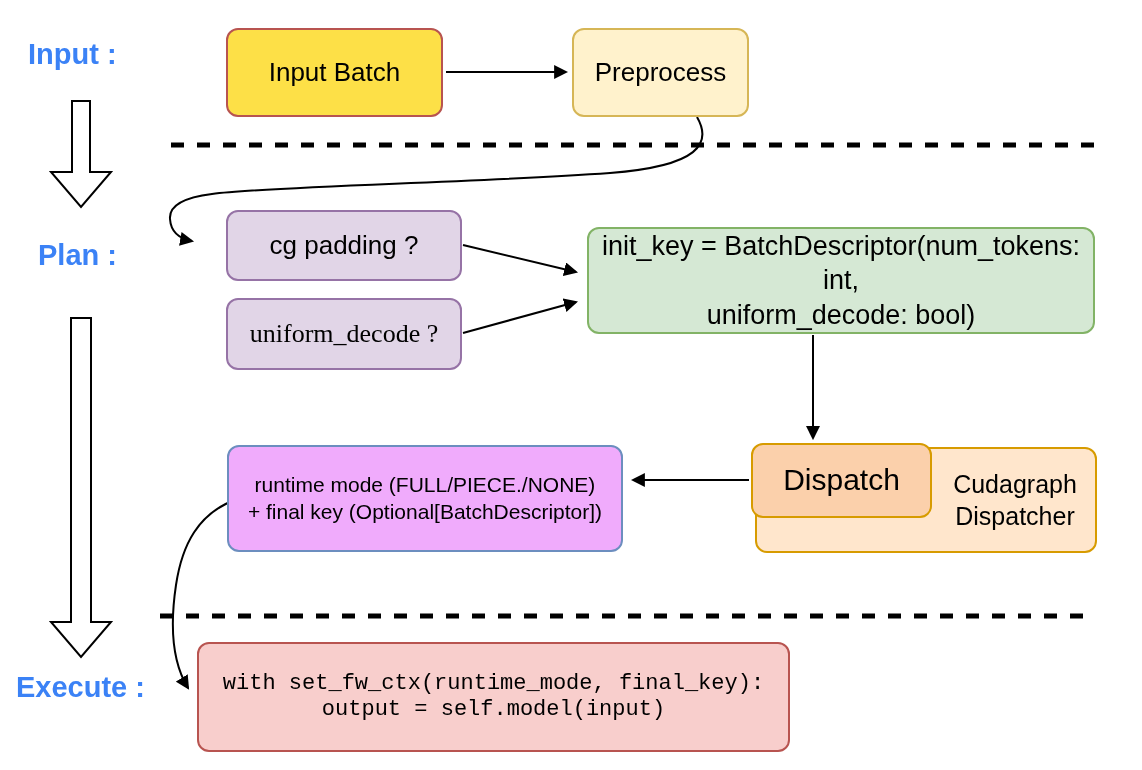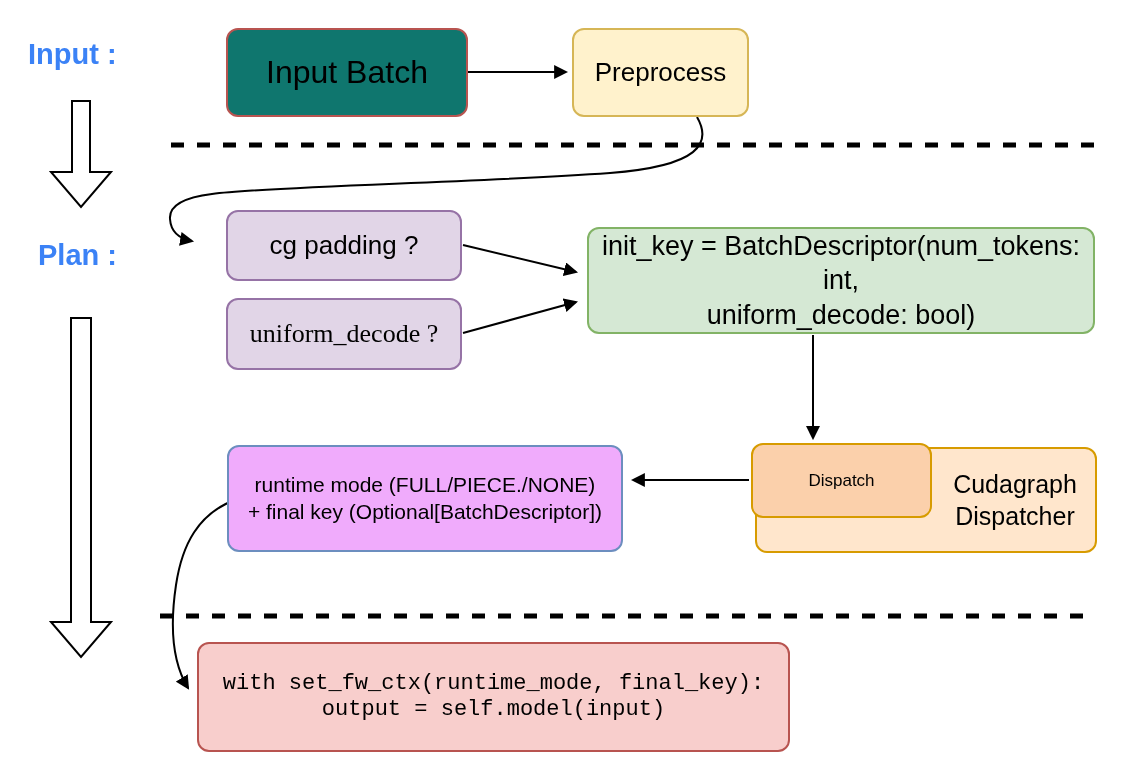--- a/index.html
+++ b/index.html
@@ -71,37 +71,38 @@
     <path class="edge" d="M697,117 C712,143 700,166 610,173 C470,183 270,186 212,194 C180,198 169,207 170,219 C171,234 181,239 192,241" marker-end="url(#arr)"></path>
     <path class="edge" d="M463,245 L576,272" marker-end="url(#arr)"></path>
     <path class="edge" d="M463,333 L576,302" marker-end="url(#arr)"></path>
     <path class="edge" d="M813,335 V438" marker-end="url(#arr)"></path>
     <path class="edge" d="M749,480 H633" marker-end="url(#arr)"></path>
     <path class="edge" d="M237,499 C198,513 182,545 176,585 C170,625 172,662 188,688" marker-end="url(#arr)"></path>
   </svg>
 
   <div class="stage-label" style="left:28px;top:38px;">Input :</div>
   <div class="stage-label" style="left:38px;top:239px;">Plan :</div>
+  <div class="stage-label" style="left:16px;top:671px;">Execute :</div>
 
-  <div class="node" style="left: 226px; top: 28px; width: 242px; height: 89px; font-size: 32px; background-color: #0f766e; border-color: rgb(184, 84, 80);">Input Batch</div>
+  <div class="node" style="left: 226px; top: 28px; width: 217px; height: 89px; font-size: 26px; background-color: #fde047; border-color: rgb(184, 84, 80);">Input Batch</div>
 
   <div class="node" style="left: 226px; top: 210px; width: 236px; height: 71px; font-size: 26px; background-color: rgb(225, 213, 231); border-color: rgb(150, 115, 166);">cg padding ?</div>
 
   <div class="node" style="left: 572px; top: 28px; width: 177px; height: 89px; font-size: 26px; background-color: rgb(255, 242, 204); border-color: rgb(214, 182, 86);">Preprocess</div>
 
   <div class="node" style="left: 226px; top: 298px; width: 236px; height: 72px; font-size: 26px; background-color: rgb(225, 213, 231); border-color: rgb(150, 115, 166); font-family: Liberation Serif, serif;">uniform_decode ?</div>
 
   <div class="node" style="left: 587px; top: 227px; width: 508px; height: 107px; font-size: 27px; background-color: rgb(213, 232, 212); border-color: rgb(130, 179, 102);">init_key = BatchDescriptor(num_tokens: int,
 uniform_decode: bool)</div>
 
   <div class="node" style="left: 755px; top: 447px; width: 342px; height: 106px; background-color: rgb(255, 230, 204); border-color: rgb(215, 155, 0);"></div>
   <div class="sub-label" style="left:933px;top:447px;width:164px;height:106px;font-size:25px;">Cudagraph
 Dispatcher</div>
 
-  <div class="node" style="left: 751px; top: 443px; width: 181px; height: 75px; font-size: 17px; background-color: rgb(251, 208, 171); border-color: rgb(215, 155, 0);">Dispatch</div>
+  <div class="node" style="left: 751px; top: 443px; width: 181px; height: 75px; font-size: 30px; background-color: rgb(251, 208, 171); border-color: rgb(215, 155, 0);">Dispatch</div>
 
   <div class="node" style="left: 227px; top: 445px; width: 396px; height: 107px; font-size: 21px; background-color: #f0abfc; border-color: rgb(108, 142, 191);">runtime mode (FULL/PIECE./NONE)
 + final key (Optional[BatchDescriptor])</div>
 
   <div class="node code" style="left: 197px; top: 642px; width: 593px; height: 110px; background-color: rgb(248, 206, 204); border-color: rgb(184, 84, 80);">with set_fw_ctx(runtime_mode, final_key):
 output = self.model(input)</div>
 
 </div>
 
 </body></html>

